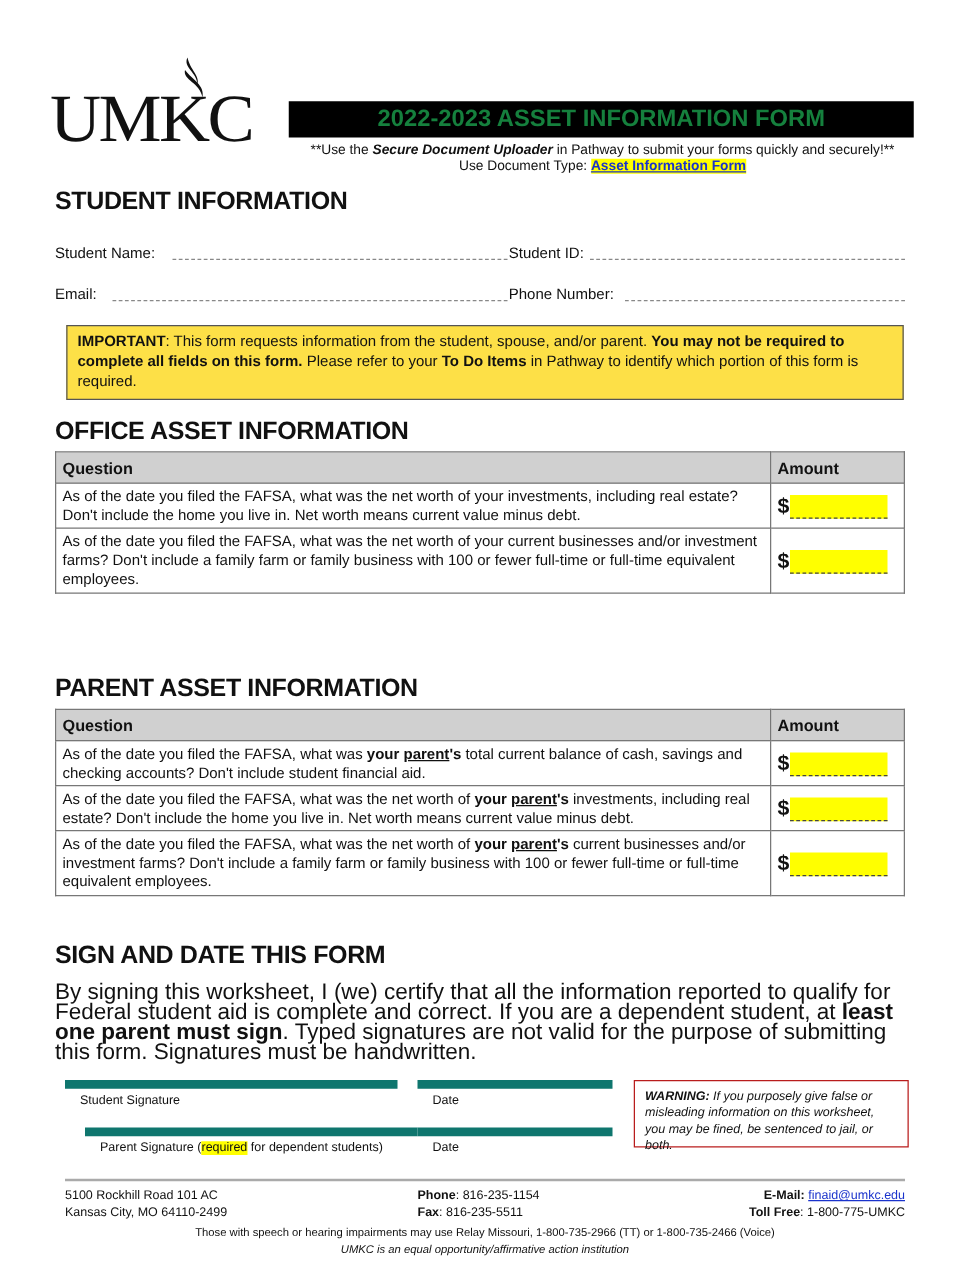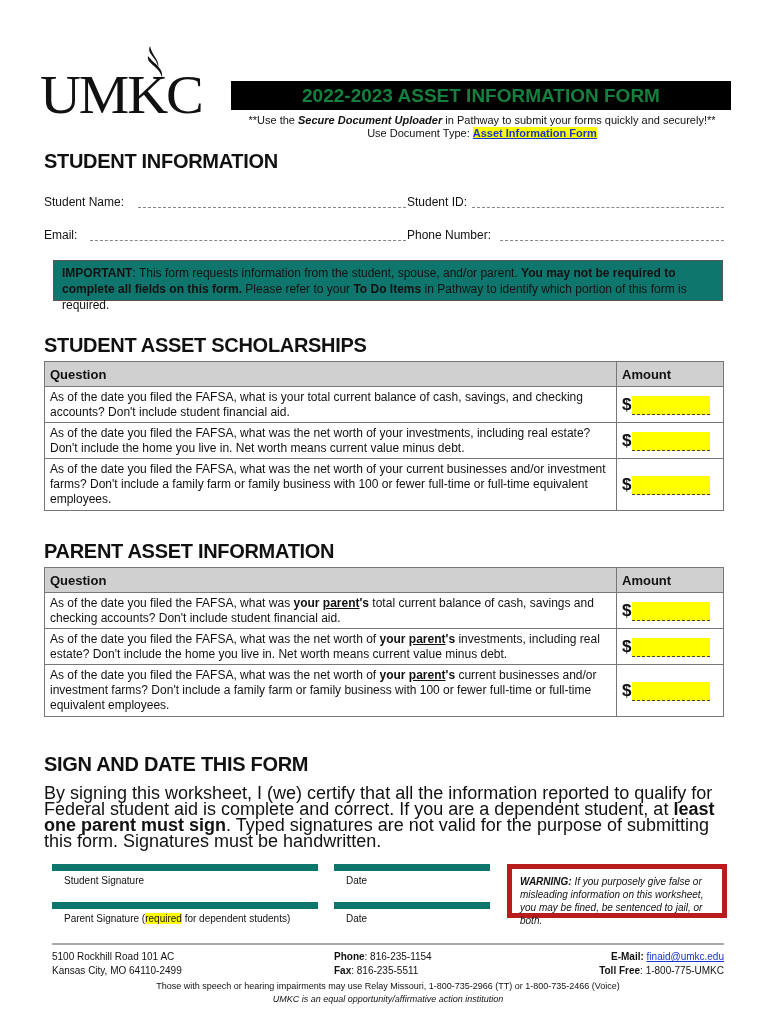--- a/index.html
+++ b/index.html
@@ -22,39 +22,39 @@
 
   
   .sec-h { left: 44px; font-weight: bold; font-size: 20px; letter-spacing: -0.3px; }
 
   
   .field-row { left: 44px; width: 680px; font-size: 12px; }
   .field-label { position: absolute; top: 0; }
   .field-line { position: absolute; top: 12px; border-bottom: 1px dashed #888; height: 0; }
 
   
-  .important { left: 53px; top: 260px; width: 670px; height: 41px; border: 1px solid #555; background: #0f766e;
+  .important { left: 53px; top: 260px; width: 670px; height: 60px; border: 1px solid #555; background: #fde047;
                box-sizing: border-box; padding: 4px 8px; font-size: 12px; line-height: 16px; }
 
   
   table.asset { position: absolute; left: 44px; width: 680px; border-collapse: collapse; font-size: 12px; }
   table.asset th, table.asset td { border: 1px solid #777; padding: 2px 5px; vertical-align: middle; }
   table.asset th { background: #d0d0d0; text-align: left; font-size: 13px; height: 20px; }
   table.asset td.q { line-height: 15px; }
   table.asset td.amt { width: 96px; }
   .dollar { font-weight: bold; font-size: 17px; }
   .amt-box { display: inline-block; width: 78px; height: 18px; background: #ffff00;
              border-bottom: 1px dashed #444; vertical-align: bottom; margin-left: 1px; }
   .ul { text-decoration: underline; }
 
   
   .sign-text { left: 44px; top: 785px; width: 680px; font-size: 18px; line-height: 16px; }
   .sig-line { border-top: 7px solid #0f766e; font-size: 10px; padding-left: 12px; padding-top: 4px; box-sizing: border-box; }
   .hl { background: #ffff00; }
-  .warning { left: 507px; top: 864px; width: 220px; height: 54px; border: 5px solid #b91c1c; box-sizing: border-box;
+  .warning { left: 507px; top: 864px; width: 220px; height: 54px; border: 1px solid #b91c1c; box-sizing: border-box;
              padding: 6px 8px; font-size: 10px; line-height: 13px; font-style: italic; }
   .warning b { font-style: italic; }
 
   
   .footer-rule { left: 52px; top: 943px; width: 672px; border-top: 2px solid #aaa; }
   .footer { font-size: 10px; line-height: 14px; }
   .footer a { color: #1a33cc; text-decoration: underline; }
   .footer-center { left: 52px; width: 672px; text-align: center; font-size: 9px; line-height: 13px; }
 </style>
 </head>
@@ -85,30 +85,26 @@
   <span class="field-label" style="left:0">Email:</span>
   <span class="field-line" style="left:46px; width:316px;"></span>
   <span class="field-label" style="left:363px">Phone Number:</span>
   <span class="field-line" style="left:456px; width:224px;"></span>
 </div>
 
 <div class="abs important">
   <b>IMPORTANT</b><span>: This form requests information from the student, spouse, and/or parent. </span><b>You may not be required to complete all fields on this form.</b><span> Please refer to your </span><b>To Do Items</b><span> in Pathway to identify which portion of this form is required.</span>
 </div>
 
-<div class="abs sec-h" style="top:334px;">STUDENT ASSET SCHOLARSHIPS</div>
+<div class="abs sec-h" style="top:334px;">OFFICE ASSET INFORMATION</div>
 <table class="asset" style="top:361px;">
   <tbody>
       <tr>
     <th>Question</th>
     <th>Amount</th>
-  </tr>
-  <tr style="height:36px">
-    <td class="q">As of the date you filed the FAFSA, what is your total current balance of cash, savings, and checking accounts? Don't include student financial aid.</td>
-    <td class="amt"><span class="dollar">$</span><span class="amt-box"></span></td>
   </tr>
   <tr style="height:36px">
     <td class="q">As of the date you filed the FAFSA, what was the net worth of your investments, including real estate? Don't include the home you live in. Net worth means current value minus debt.</td>
     <td class="amt"><span class="dollar">$</span><span class="amt-box"></span></td>
   </tr>
   <tr style="height:52px">
     <td class="q">As of the date you filed the FAFSA, what was the net worth of your current businesses and/or investment farms? Don't include a family farm or family business with 100 or fewer full-time or full-time equivalent employees.</td>
     <td class="amt"><span class="dollar">$</span><span class="amt-box"></span></td>
   </tr>
 </tbody>
@@ -140,21 +136,21 @@
 <div class="abs sign-text">
   <span>By signing this worksheet, I (we) certify that all the information reported to qualify for Federal student aid is complete and correct. If you are a dependent student, at </span><b>least one parent must sign</b><span>. Typed signatures are not valid for the purpose of submitting this form. Signatures must be handwritten.</span>
 </div>
 
 <div class="abs sig-line" style="left:52px; top:864px; width:266px; height:30px;">
   <span>Student Signature</span>
 </div>
 <div class="abs sig-line" style="left:334px; top:864px; width:156px; height:30px;">
   <span>Date</span>
 </div>
-<div class="abs sig-line" style="left:52px; top:902px; width:266px; height:30px;">
+<div class="abs sig-line" style="left:68px; top:902px; width:266px; height:30px;">
   <span>Parent Signature (</span><span class="hl">required</span><span> for dependent students)</span>
 </div>
 <div class="abs sig-line" style="left:334px; top:902px; width:156px; height:30px;">
   <span>Date</span>
 </div>
 
 <div class="abs warning">
   <b>WARNING:</b><span> If you purposely give false or misleading information on this worksheet, you may be fined, be sentenced to jail, or both.</span>
 </div>
 

